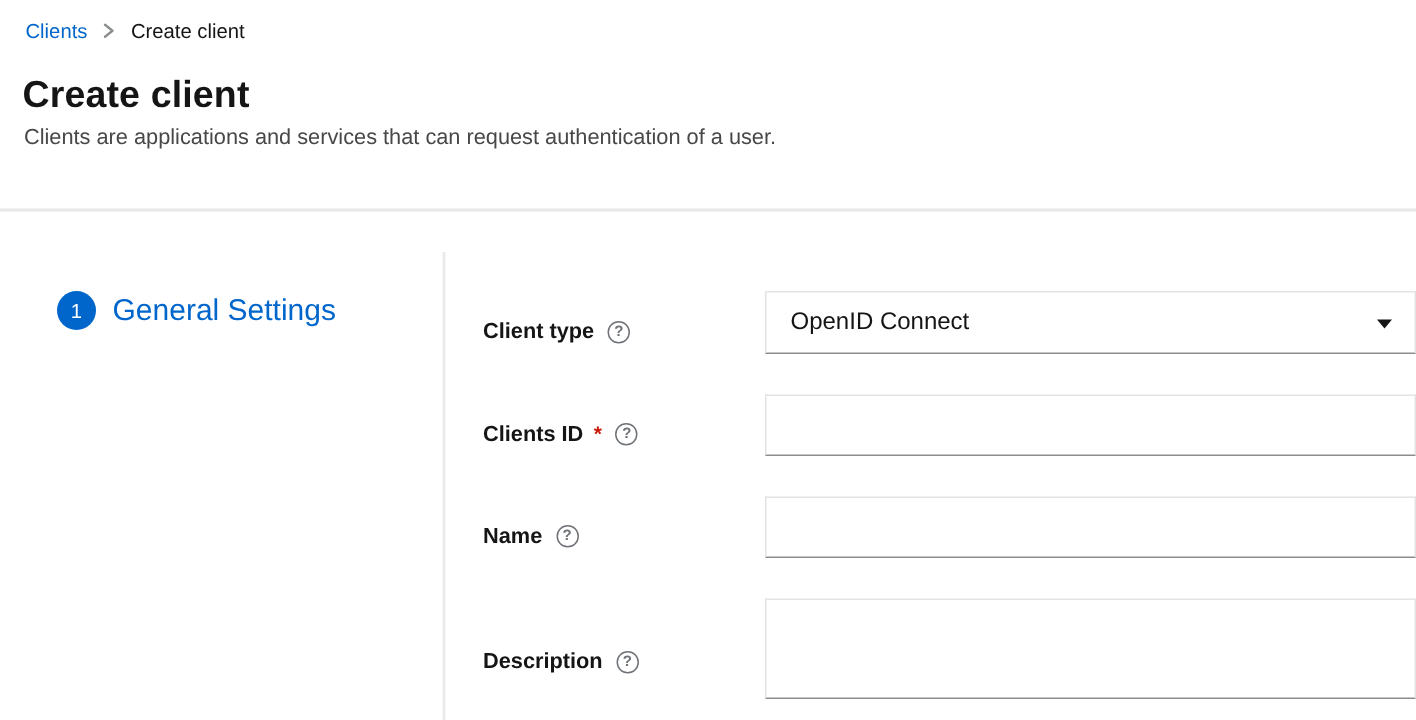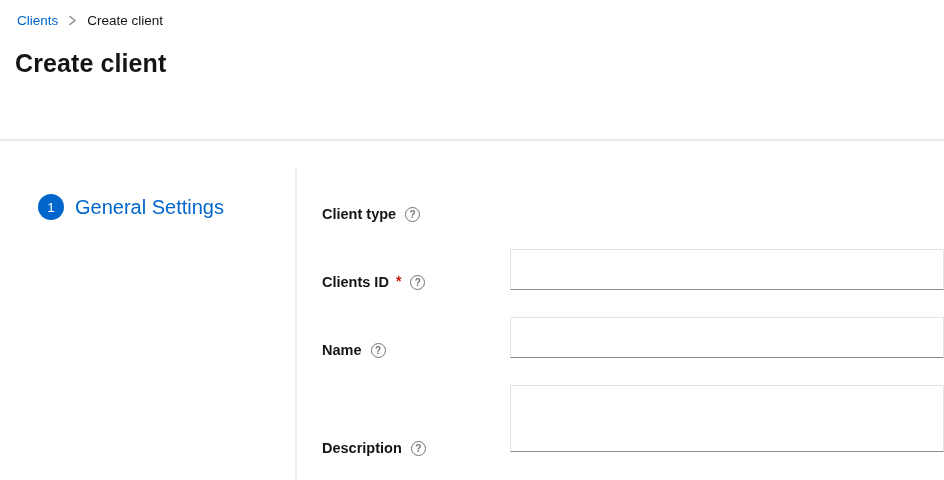--- a/index.html
+++ b/index.html
@@ -67,21 +67,21 @@
     border-radius: 50%;
     background: #0066cc;
     color: #ffffff;
     font-size: 13.5px;
     display: flex; align-items: center; justify-content: center;
   }
   .step-label { color: #0066cc; font-size: 20px; }
 
   
   .form-area { flex: 1; padding: 53px 0 0 25px; min-width: 0; }
-  .form-row { display: flex; align-items: flex-end; margin-bottom: 27px; }
+  .form-row { display: flex; align-items: center; margin-bottom: 27px; }
   .form-label {
     width: 188px;
     flex-shrink: 0;
     padding-top: 12px;
     font-size: 14.5px;
     font-weight: 700;
     color: #151515;
     display: flex;
     align-items: center;
   }
@@ -167,39 +167,46 @@
       <a class="crumb-link" href="#">Clients</a>
       <span class="crumb-sep">
         <svg width="9" height="11" viewBox="0 0 9 11">
             <path d="M2 1.5 L7 5.5 L2 9.5" fill="none" stroke="#8b8d8f" stroke-width="1.6" stroke-linecap="round" stroke-linejoin="round"></path>
           </svg>
       </span>
       <span class="crumb-current">Create client</span>
     </nav>
 
     <h1 class="page-title">Create client</h1>
+    <p class="page-subtitle">Clients are applications and services that can request authentication of a user.</p>
   </div>
 
   <div class="content">
 
     <div class="wizard-nav">
       <div class="wizard-step">
         <span class="step-number">1</span>
         <span class="step-label">General Settings</span>
       </div>
       <div class="wizard-divider"></div>
     </div>
 
     <div class="form-area">
 
       <div class="form-row">
         <div class="form-label">
           <span>Client type</span>
           <span class="help-icon">?</span>
         </div>
+        <div class="form-control-wrap">
+          <div class="pf-select">
+            <span>OpenID Connect</span>
+            <span class="select-caret"></span>
+          </div>
+        </div>
       </div>
 
       <div class="form-row">
         <div class="form-label">
           <span>Clients ID</span>
           <span class="required-star">*</span>
           <span class="help-icon">?</span>
         </div>
         <div class="form-control-wrap">
           <input class="pf-input" type="text" value="" style="">

